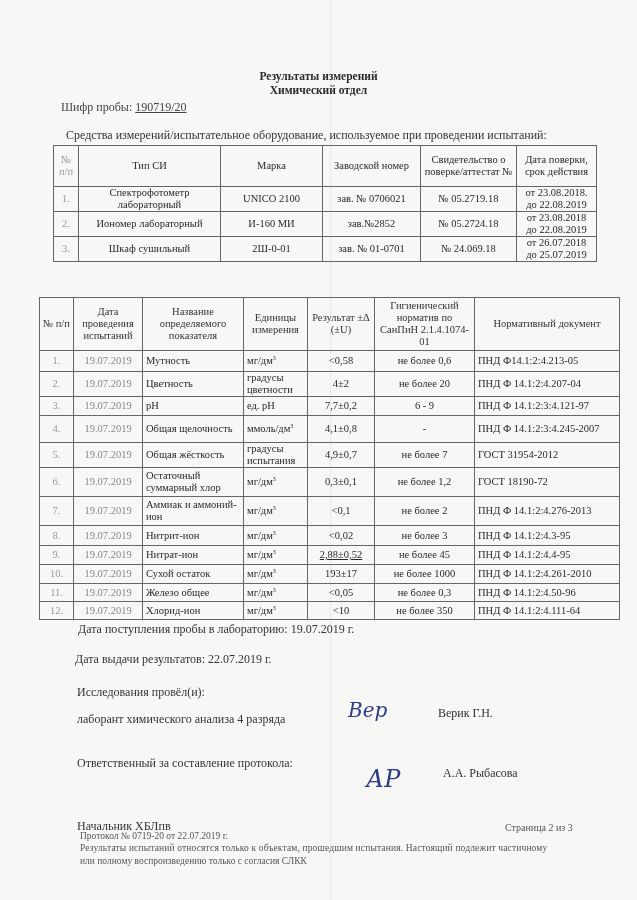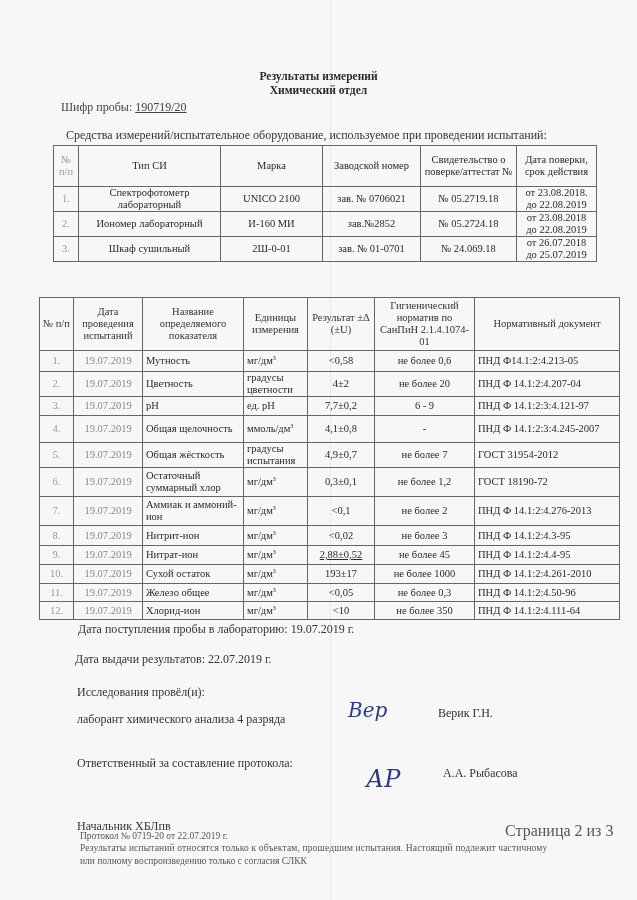--- a/index.html
+++ b/index.html
@@ -234,16 +234,16 @@
 <div class="abs foot-line" style="left:75px;top:652px;">Дата выдачи результатов: 22.07.2019 г.</div>
 <div class="abs foot-line" style="left:77px;top:685px;">Исследования провёл(и):</div>
 <div class="abs foot-line" style="left:77px;top:712px;">лаборант химического анализа 4 разряда</div>
 <div class="abs sig" style="left:348px;top:698px;">Вер</div>
 <div class="abs foot-line" style="left:438px;top:706px;">Верик Г.Н.</div>
 <div class="abs foot-line" style="left:77px;top:756px;">Ответственный за составление протокола:</div>
 <div class="abs foot-line" style="left:77px;top:771px;margin-top:48px;">Начальник ХБЛпв</div>
 <div class="abs sig" style="left:366px;top:752px;font-size:24px;margin-top:13px;">АР</div>
 <div class="abs foot-line" style="left:443px;top:766px;">А.А. Рыбасова</div>
 
-<div class="abs small" style="left:505px;top:822px;font-size:16px;">Страница 2 из 3</div>
+<div class="abs small" style="left:505px;top:822px;font-size:10px;">Страница 2 из 3</div>
 <div class="abs small" style="left:80px;top:831px;">Протокол № 0719-20 от 22.07.2019 г.</div>
 <div class="abs small" style="left:80px;top:843px;width:530px;text-align:justify;letter-spacing:0.15px;">Результаты испытаний относятся только к объектам, прошедшим испытания. Настоящий подлежит частичному</div>
 <div class="abs small" style="left:80px;top:856px;">или полному воспроизведению только с согласия СЛКК</div>
 
 </body></html>

